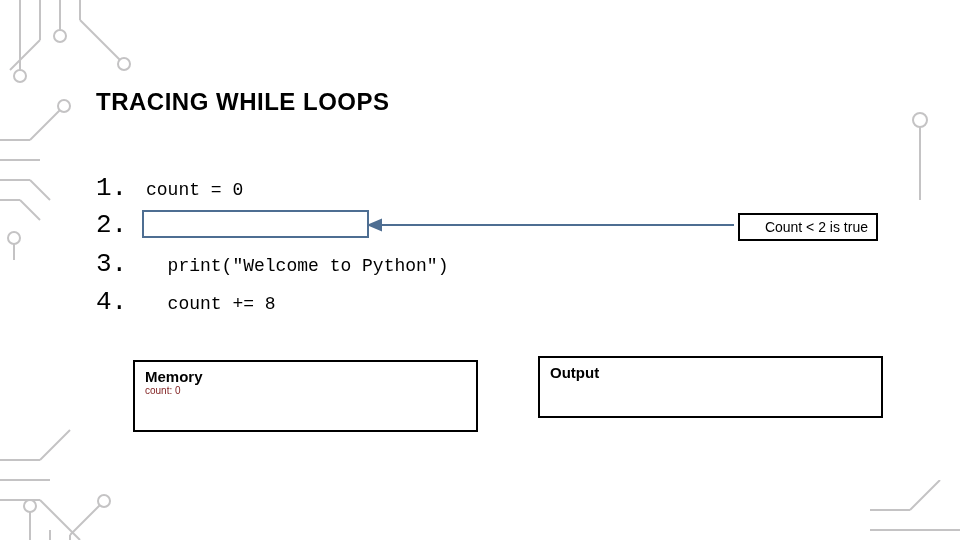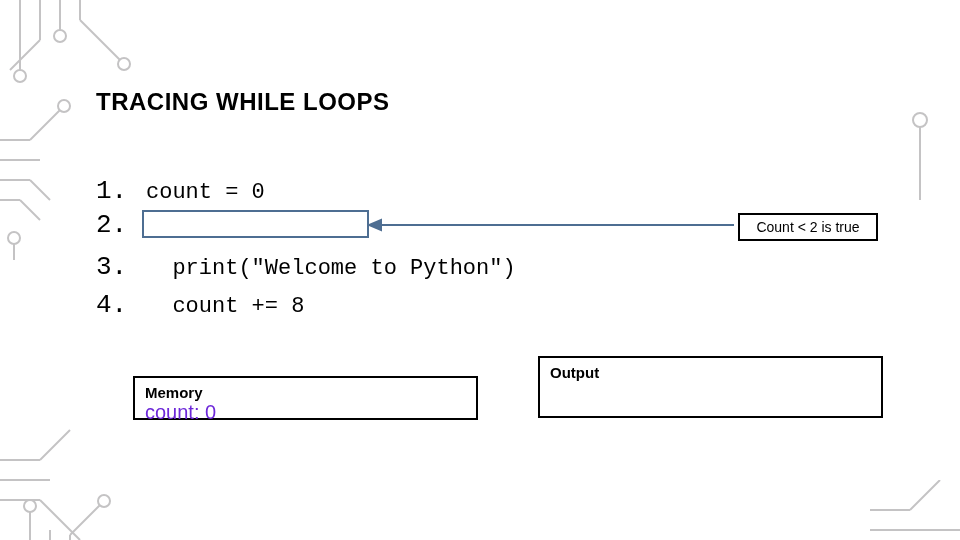--- a/index.html
+++ b/index.html
@@ -41,58 +41,58 @@
     height: 38px;
   }
   .lineno {
     font-family: "Courier New", Courier, monospace;
     font-size: 26px;
     color: #000;
     width: 50px;
   }
   .code-text {
     font-family: "Courier New", Courier, monospace;
-    font-size: 22px;
+    font-size: 18px;
     color: #000;
     white-space: pre;
     margin-top: 8px;
   }
   .highlight-box {
     position: absolute;
     border: 2px solid #4e6e92;
     background: rgba(0,0,0,0);
   }
   .annot-box {
     position: absolute;
     border: 2px solid #000;
     background: #fff;
     font-size: 14px;
     padding: 4px 8px;
-    text-align: center;
+    text-align: right;
   }
   .arrow-line {
     position: absolute;
     stroke: #4e6e92;
     stroke-width: 2;
     fill: #4e6e92;
   }
   .panel {
     position: absolute;
     border: 2px solid #000;
     background: #fff;
     padding: 6px 10px;
   }
   .panel-title {
     font-size: 15px;
     font-weight: bold;
     color: #000;
   }
   .panel-body {
-    font-size: 20px;
-    color: #6d28d9;
+    font-size: 10px;
+    color: #7f1d1d;
   }
 </style>
 </head>
 <body>
 
 <svg class="circuit" style="left:0;top:0" width="260" height="260">
   <line x1="20" y1="-10" x2="20" y2="70"></line>
   <circle class="node" cx="20" cy="76" r="6"></circle>
   <line x1="40" y1="-10" x2="40" y2="40"></line>
   <line x1="40" y1="40" x2="10" y2="70"></line>
@@ -164,21 +164,21 @@
 
 <svg class="arrow-line" style="left:369px; top:215px;" width="370" height="20">
   <line x1="365" y1="10" x2="8" y2="10"></line>
   <polygon points="0,10 12,5 12,15"></polygon>
 </svg>
 
 <div class="annot-box" style="left:738px; top:213px; width:140px;">
   <span>Count &lt; 2 is true</span>
 </div>
 
-<div class="panel" style="left:133px; top:360px; width:345px; height:44px;margin-top:16px;">
+<div class="panel" style="left:133px; top:360px; width:345px; height:72px;">
   <div class="panel-title">Memory</div>
   <div class="panel-body">count: 0</div>
 </div>
 
 <div class="panel" style="left:538px; top:356px; width:345px; height:62px;">
   <div class="panel-title">Output</div>
   <div class="panel-body"></div>
 </div>
 
 </body></html>

